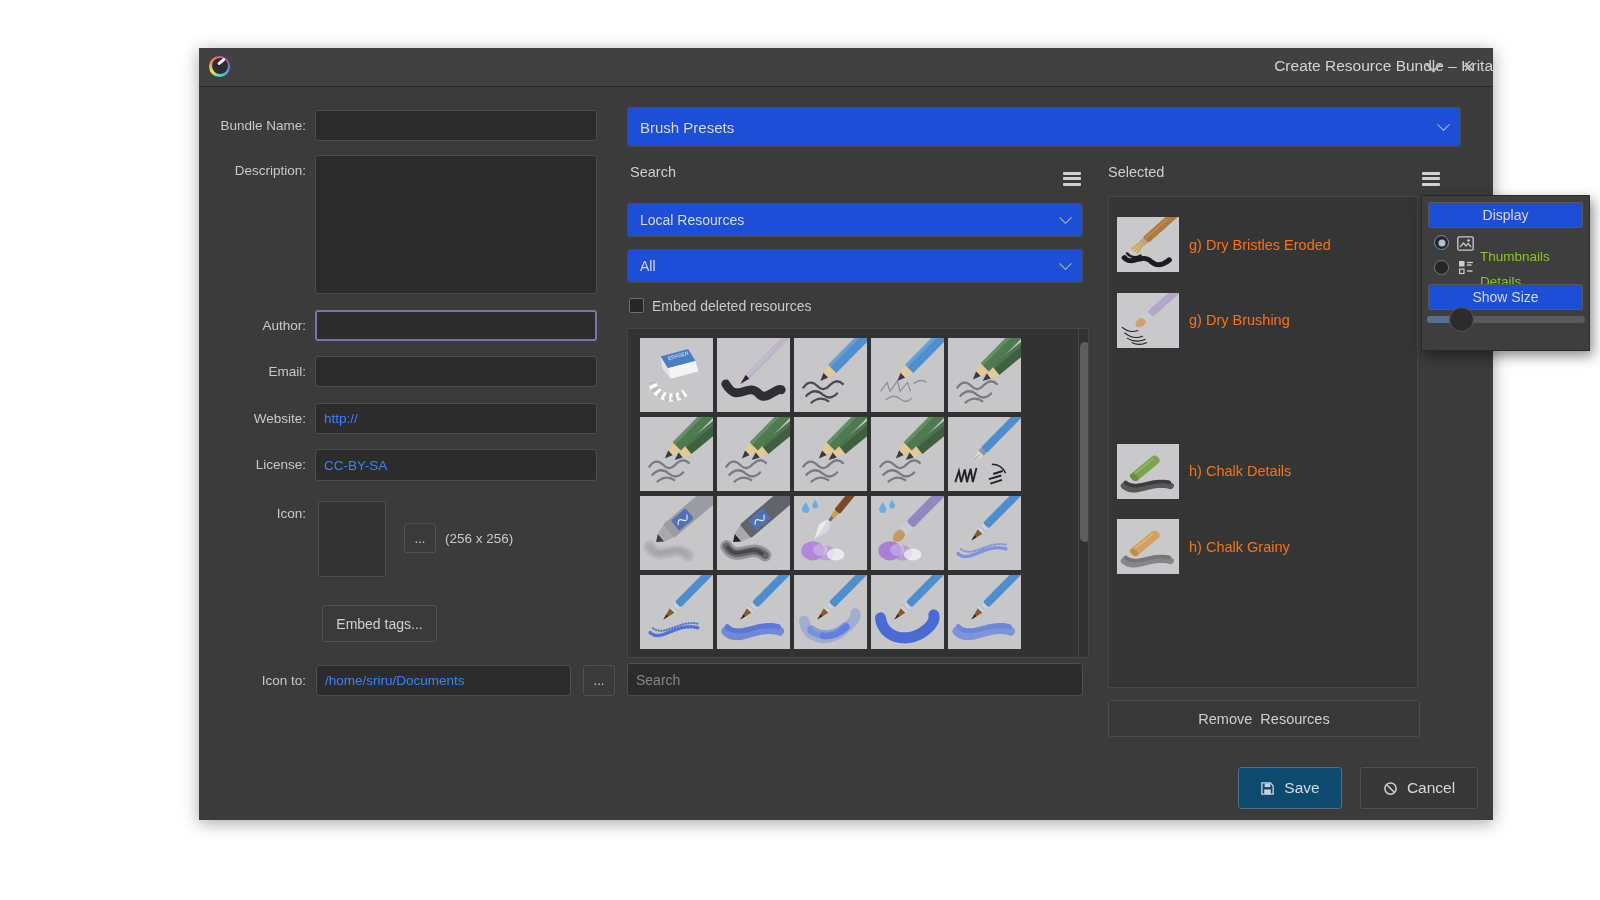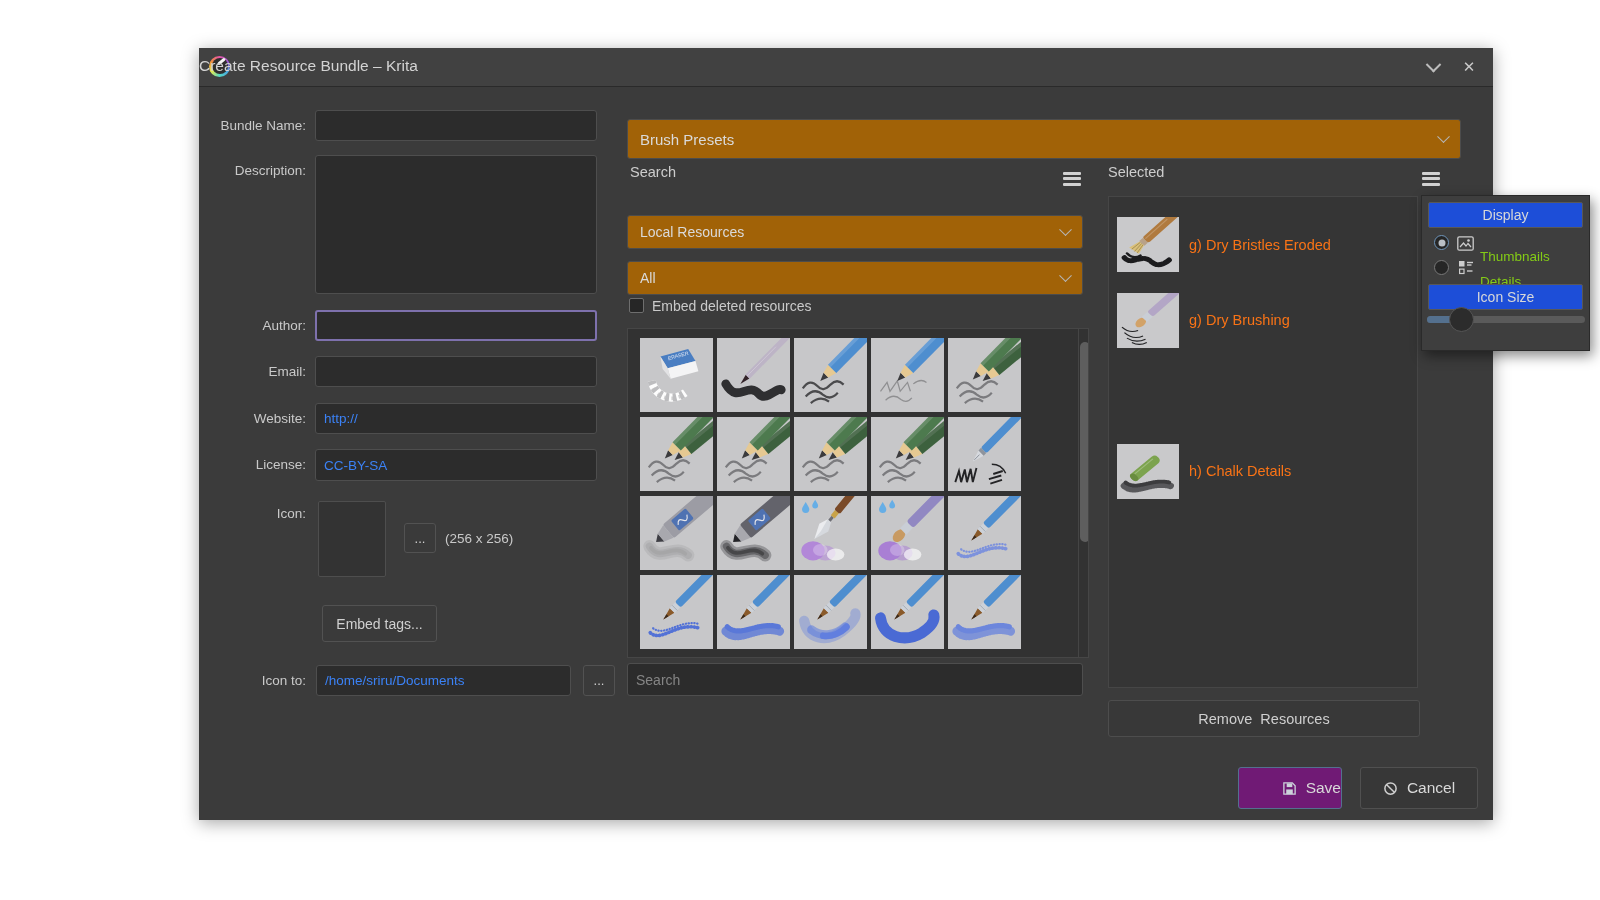--- a/index.html
+++ b/index.html
@@ -3,21 +3,21 @@
 <meta charset="utf-8">
 <style>
   html,body{margin:0;padding:0;background:#fff;}
   .canvas{position:relative;width:1600px;height:900px;background:#ffffff;overflow:hidden;
           font-family:"Liberation Sans",sans-serif;}
   .dialog{position:absolute;left:199px;top:48px;width:1294px;height:772px;background:#3b3b3b;
           box-shadow:0 3px 16px rgba(0,0,0,.35);}
   
   .titlebar{position:absolute;left:0;top:0;width:100%;height:38px;background:#414141;
             border-bottom:1px solid #2a2a2a;}
-  .wtitle{position:absolute;left:0;right:0;top:9px;text-align:left;font-size:15.5px;color:#d3d3d3;}
+  .wtitle{position:absolute;left:0;right:0;top:9px;text-align:right;font-size:15.5px;color:#d3d3d3;}
   .logo{position:absolute;left:10px;top:8px;width:21px;height:21px;border-radius:50%;
         background:conic-gradient(#e754a8,#9d59d6,#4aa3e0,#52d8c5,#e8e84f,#ef8f3c,#e754a8);}
   .logo .core{position:absolute;left:3px;top:2px;width:16px;height:16px;border-radius:50%;background:#2e2e2e;}
   .logo .spark{position:absolute;left:8px;top:4px;width:9px;height:3px;background:#f4f4f4;border-radius:2px;
         transform:rotate(-40deg);}
   .wbtn{position:absolute;top:8px;width:24px;height:22px;display:flex;align-items:center;justify-content:center;color:#c9c9c9;}
   .wbtn.shade{left:1222px;}
   .wbtn.close{left:1258px;font-size:15px;}
   .wbtn.close::before{content:"\2715";}
   .chevbig{width:9px;height:9px;border-right:2px solid #bdbdbd;border-bottom:2px solid #bdbdbd;
@@ -28,22 +28,22 @@
           font-size:13.5px;padding:0 8px;font-family:"Liberation Sans",sans-serif;box-sizing:border-box;}
   textarea.tinput{resize:none;padding:6px 8px;}
   .focusfield{border:2px solid #7e71ad;}
   input.tinput::placeholder{color:#858585;}
   .sbtn{position:absolute;background:#3a3a3a;border:1px solid #525252;border-radius:3px;color:#d0d0d0;
         font-size:13px;display:flex;align-items:center;justify-content:center;box-sizing:border-box;}
   .hint{position:absolute;font-size:13.5px;color:#c9c9c9;}
   .iconbox{position:absolute;left:119px;top:453px;width:66px;height:74px;background:#333333;
            border:1px solid #4e4e4e;border-radius:2px;}
   
-  .combo{position:absolute;background:#a16207;border:1px solid #4c4c4c;border-radius:3px;color:#dadada;
-         display:flex;align-items:center;justify-content:space-between;padding:16px 12px;box-sizing:border-box;margin-top:12px;}
+  .combo{position:absolute;background:#1d4ed8;border:1px solid #4c4c4c;border-radius:3px;color:#dadada;
+         display:flex;align-items:center;justify-content:space-between;padding:16px 12px;box-sizing:border-box;}
   .combo .ctext{font-size:14px;}
   .combo.big .ctext{font-size:15px;}
   .chevd{width:8px;height:8px;border-right:1.7px solid #b5b5b5;border-bottom:1.7px solid #b5b5b5;
          transform:rotate(45deg) translate(-2px,-2px);flex:none;}
   .slabel{position:absolute;font-size:14.5px;color:#cdcdcd;}
   .ham{position:absolute;width:18px;display:flex;flex-direction:column;gap:2.6px;}
   .ham i{height:2.8px;background:#d2d2d2;border-radius:1px;}
   .checkbox{position:absolute;left:430px;top:250px;width:15px;height:15px;background:#262626;
             border:1px solid #6e6e6e;border-radius:2px;box-sizing:border-box;}
   
@@ -58,21 +58,21 @@
   .sitem{position:absolute;left:0;width:100%;height:75px;}
   .sitem .th{position:absolute;left:8px;top:10px;width:62px;height:55px;background:#c9c9cb;}
   .sitem .lb{position:absolute;left:80px;top:50%;transform:translateY(-50%);font-size:14.5px;color:#f97316;}
   .removebtn{position:absolute;left:909px;top:652px;width:312px;height:37px;background:#383838;
              border:1px solid #4d4d4d;border-radius:3px;display:flex;align-items:center;justify-content:center;
              font-size:14.5px;color:#cfcfcf;box-sizing:border-box;}
   .removebtn span{white-space:pre;}
   
   .footbtn{position:absolute;height:42px;border-radius:3px;display:flex;align-items:center;justify-content:center;
            gap:9px;font-size:15.5px;color:#d9d9d9;box-sizing:border-box;}
-  .save{left:1039px;top:719px;width:104px;background:#701a75;border:1px solid #54708e;justify-content:flex-end;}
+  .save{left:1039px;top:719px;width:104px;background:#0c4a6e;border:1px solid #54708e;}
   .cancel{left:1161px;top:719px;width:118px;background:#373737;border:1px solid #505050;}
   
   .popup{position:absolute;left:1421px;top:195px;width:169px;height:156px;background:#3e3e3e;
          border:1px solid #2a2a2a;box-shadow:3px 5px 12px rgba(0,0,0,.45);z-index:10;box-sizing:border-box;}
   .phead{position:absolute;left:6px;width:155px;height:26px;background:#1d4ed8;border:1px solid #585858;
          border-radius:2px;display:flex;align-items:center;justify-content:center;font-size:14px;color:#d8d8d8;
          box-sizing:border-box;}
   .radio{position:absolute;width:15px;height:15px;border-radius:50%;background:#262626;
          border:1.5px solid #787878;box-sizing:border-box;}
   .radio.sel{border-color:#6f95ba;}
@@ -510,20 +510,34 @@
                 <path d="M14,70 C32,86 56,62 84,70" stroke-width="7" stroke-dasharray="1,2"></path>
               </g>
               <g transform="translate(24,64) rotate(-43)">
                 <rect x="0" y="-8" width="58" height="16" rx="7" fill="#7ca34e"></rect>
                 <ellipse cx="5" cy="0" rx="5" ry="8" fill="#698c3f"></ellipse>
                 <line x1="10" y1="-4" x2="50" y2="-4" stroke="#ffffff" opacity=".25" stroke-width="2"></line>
               </g>
             </svg></div>
           <div class="lb">h) Chalk Details</div>
         </div>
+        <div class="sitem" style="top: 312px;">
+          <div class="th"><svg width="62" height="55" viewBox="0 0 100 100" preserveAspectRatio="none">
+              <g fill="none" stroke="#77777a" stroke-linecap="round">
+                <path d="M12,76 C30,94 54,66 86,76" stroke-width="12" stroke-dasharray="1,2.6" opacity=".8"></path>
+                <path d="M14,70 C32,86 56,62 84,70" stroke-width="7" stroke-dasharray="1,2"></path>
+              </g>
+              <g transform="translate(24,64) rotate(-43)">
+                <rect x="0" y="-8" width="58" height="16" rx="7" fill="#d2a25e"></rect>
+                <ellipse cx="5" cy="0" rx="5" ry="8" fill="#bd8c49"></ellipse>
+                <line x1="10" y1="-4" x2="50" y2="-4" stroke="#ffffff" opacity=".25" stroke-width="2"></line>
+              </g>
+            </svg></div>
+          <div class="lb">h) Chalk Grainy</div>
+        </div>
       </div>
 
     <div class="removebtn">
       <span>Remove  Resources</span>
     </div>
 
     <div class="footbtn save">
       <svg width="15" height="15" viewBox="0 0 16 16">
         <path d="M2,2 h9 l3,3 v9 h-12 z" fill="none" stroke="#ccd2da" stroke-width="1.4"></path>
         <rect x="5" y="2.5" width="6" height="4" fill="#ccd2da"></rect>
@@ -556,20 +570,20 @@
     <div class="radio" id="radio-1" style="left:12px;top:64px"></div>
     <svg class="popticon" style="left:36px;top:64px" width="16" height="15" viewBox="0 0 16 15">
       <rect x="1" y="1" width="5.5" height="5.5" fill="#cccccc"></rect>
       <rect x="1.6" y="9.1" width="4.4" height="4.4" fill="none" stroke="#cccccc" stroke-width="1.2"></rect>
       <line x1="9" y1="2.5" x2="15" y2="2.5" stroke="#cccccc" stroke-width="1.4"></line>
       <line x1="9" y1="5" x2="13.5" y2="5" stroke="#cccccc" stroke-width="1.4"></line>
       <line x1="9" y1="11" x2="14.5" y2="11" stroke="#cccccc" stroke-width="1.4"></line>
     </svg>
     <div class="poptlabel" style="left:58px;top:65px">Details</div>
 
-    <div class="phead" style="top:88px">Icon Size</div>
+    <div class="phead" style="top:88px">Show Size</div>
 
     <div class="slider-track">
       <div class="slider-fill" id="slider-fill" style="width: 35px;"></div>
       <div class="slider-handle" id="slider-handle" style="left: 22px;"></div>
     </div>
   </div>
 </div>
 
 </body></html>

